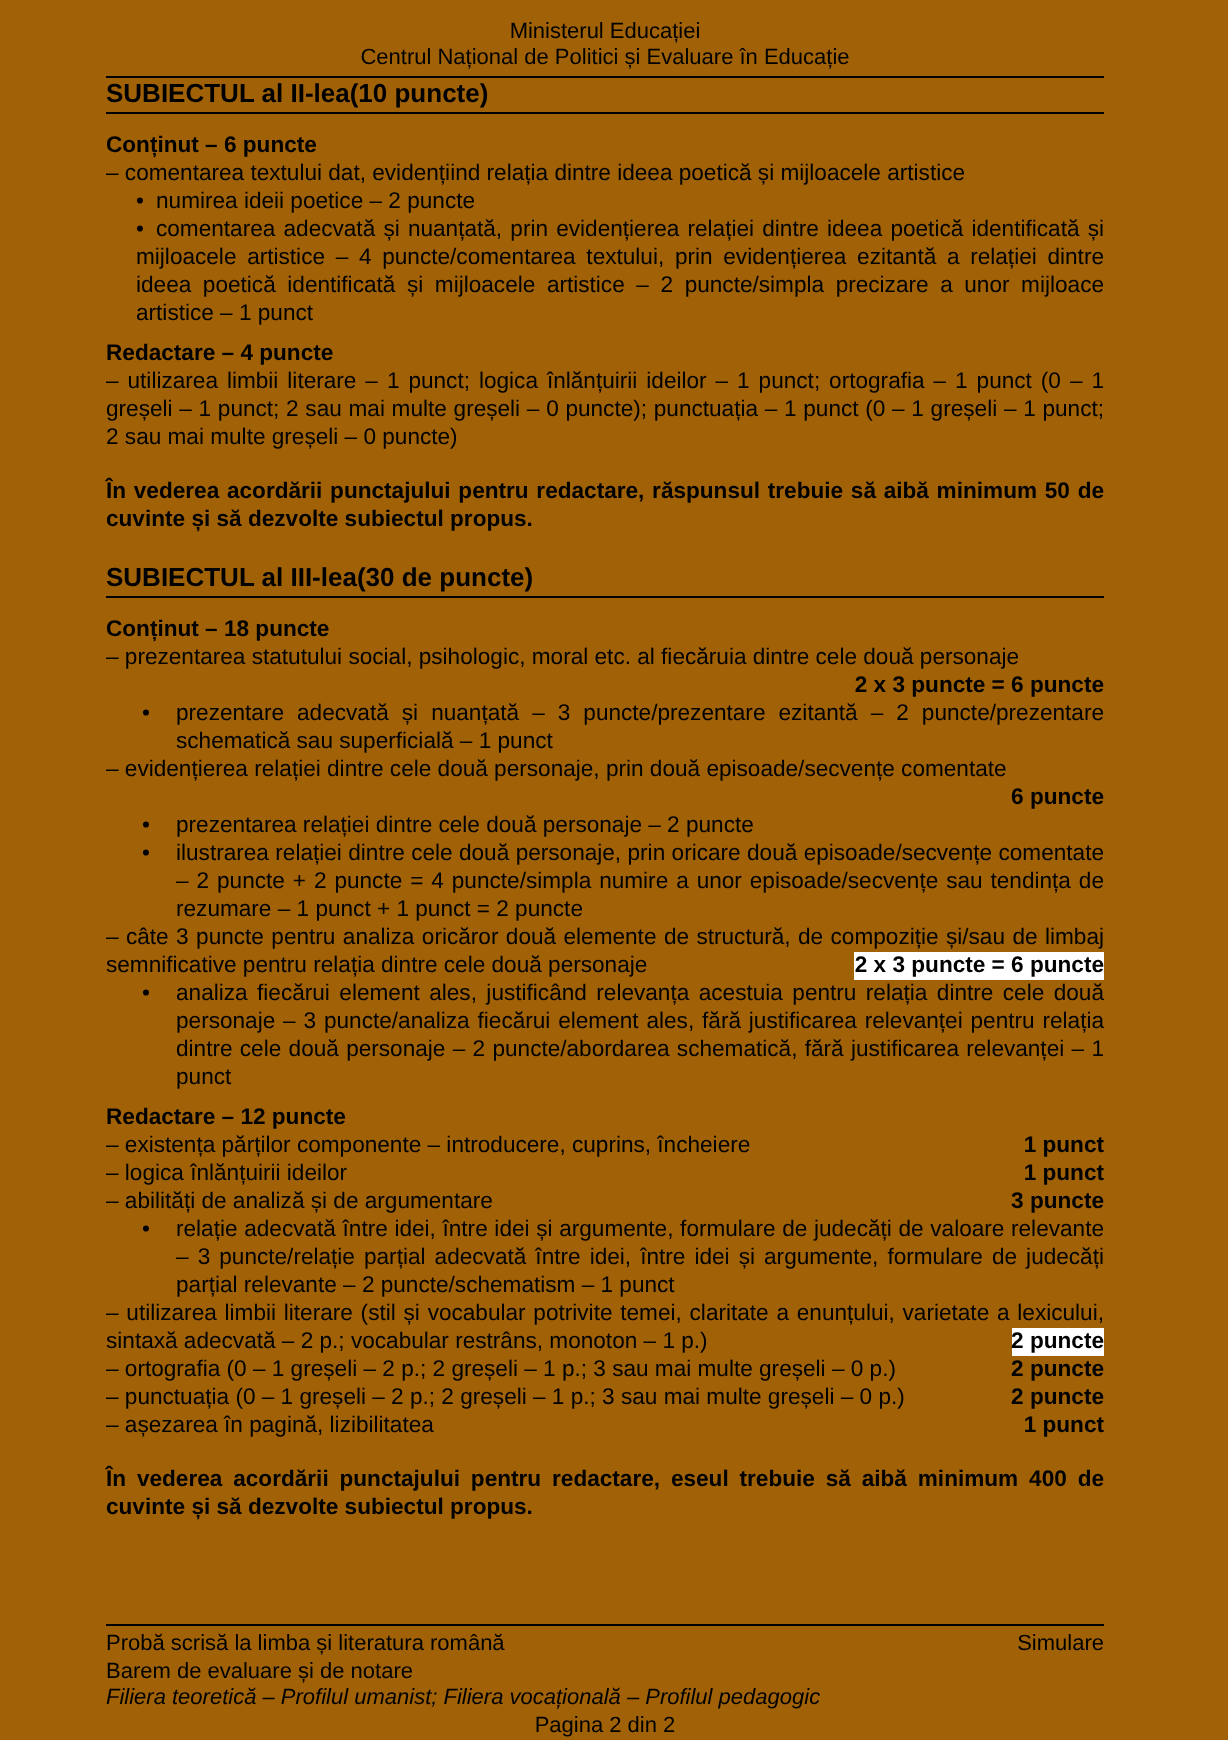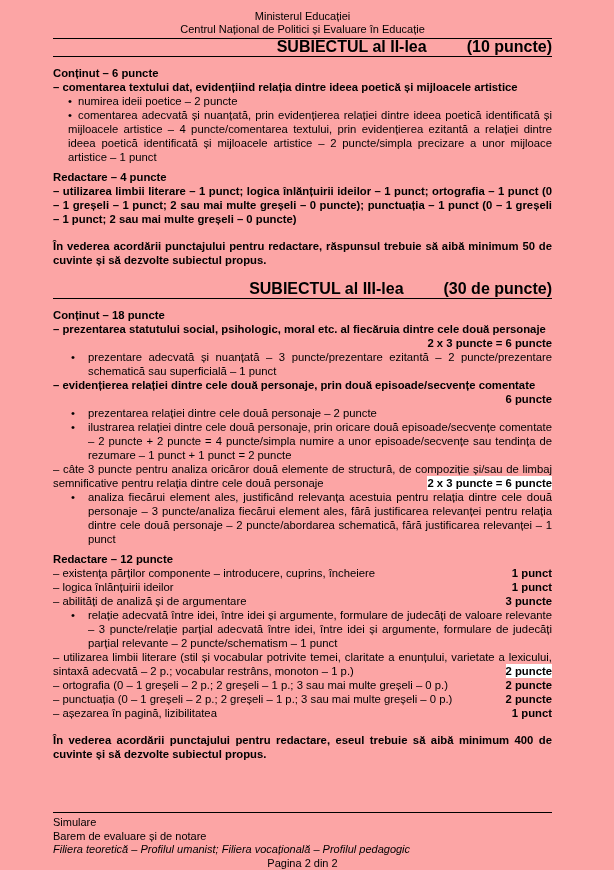--- a/index.html
+++ b/index.html
@@ -1,41 +1,40 @@
 <!DOCTYPE html>
 <html><head>
 <meta charset="utf-8">
 <style>
   * { margin:0; padding:0; box-sizing:border-box; }
   html,body { background:#e8e8e8; }
   .page {
     position:relative;
     width:614px; height:870px;
-    background:#fca5a5;
+    background:#a16207;
     color:#000;
     font-family:"Liberation Sans", sans-serif;
     font-size:11.3px;
     line-height:14px;
     padding:10px 62px 0 53px;
     overflow:hidden;
   }
   .doc-header { text-align:center; font-size:11px; line-height:13px; }
   .subject-row {
-    display:flex; justify-content:flex-end;
-    font-weight:bold; font-size:16px;
+    display:flex; justify-content:flex-start;
+    font-weight:bold; font-size:13px;
     border-bottom:1.5px solid #000;
     padding:1px 0 2px 0;
     margin-top:2px;
-    gap:40px;
   }
   .subject-row.first { border-top:1.3px solid #000; }
   .subject-row.later { margin-top:14px; }
   .sec-heading { font-weight:bold; margin-top:9px; }
   .sec-heading.spaced { margin-top:6px; }
-  .j { text-align:justify;font-weight:bold; }
+  .j { text-align:justify; }
   .bullet-a { margin-left:15px; text-align:justify; }
   .bullet-a .glyph { display:inline-block; width:10px; text-indent:0; }
   .bullet-b { margin-left:35px; text-indent:-17px; text-align:justify; }
   .bullet-b .glyph { display:inline-block; width:17px; text-indent:0; }
   .glyph::before { content:"\2022"; }
   .pts-line { text-align:right; font-weight:bold; }
   .item-rel { position:relative; text-align:justify; }
   .item-rel .pts { position:absolute; right:0; bottom:0; font-weight:bold; white-space:nowrap; background:#fff; }
   .row-flex { display:flex; justify-content:space-between;gap:40px; }
   .row-flex .pts { font-weight:bold; white-space:nowrap; padding-left:8px; }
@@ -131,20 +130,21 @@
   </div>
   <div class="row-flex">
     <span>– așezarea în pagină, lizibilitatea</span>
     <span class="pts">1 punct</span>
   </div>
 
   <div class="note">În vederea acordării punctajului pentru redactare, eseul trebuie să aibă minimum 400 de cuvinte și să dezvolte subiectul propus.</div>
 
   <div class="footer">
     <div class="line1">
+      <span>Probă scrisă la limba și literatura română</span>
       <span>Simulare</span>
     </div>
     <div>Barem de evaluare și de notare</div>
     <div class="italic">Filiera teoretică – Profilul umanist; Filiera vocațională – Profilul pedagogic</div>
     <div class="page-num">Pagina 2 din 2</div>
   </div>
 
 </div>
 
 </body></html>

